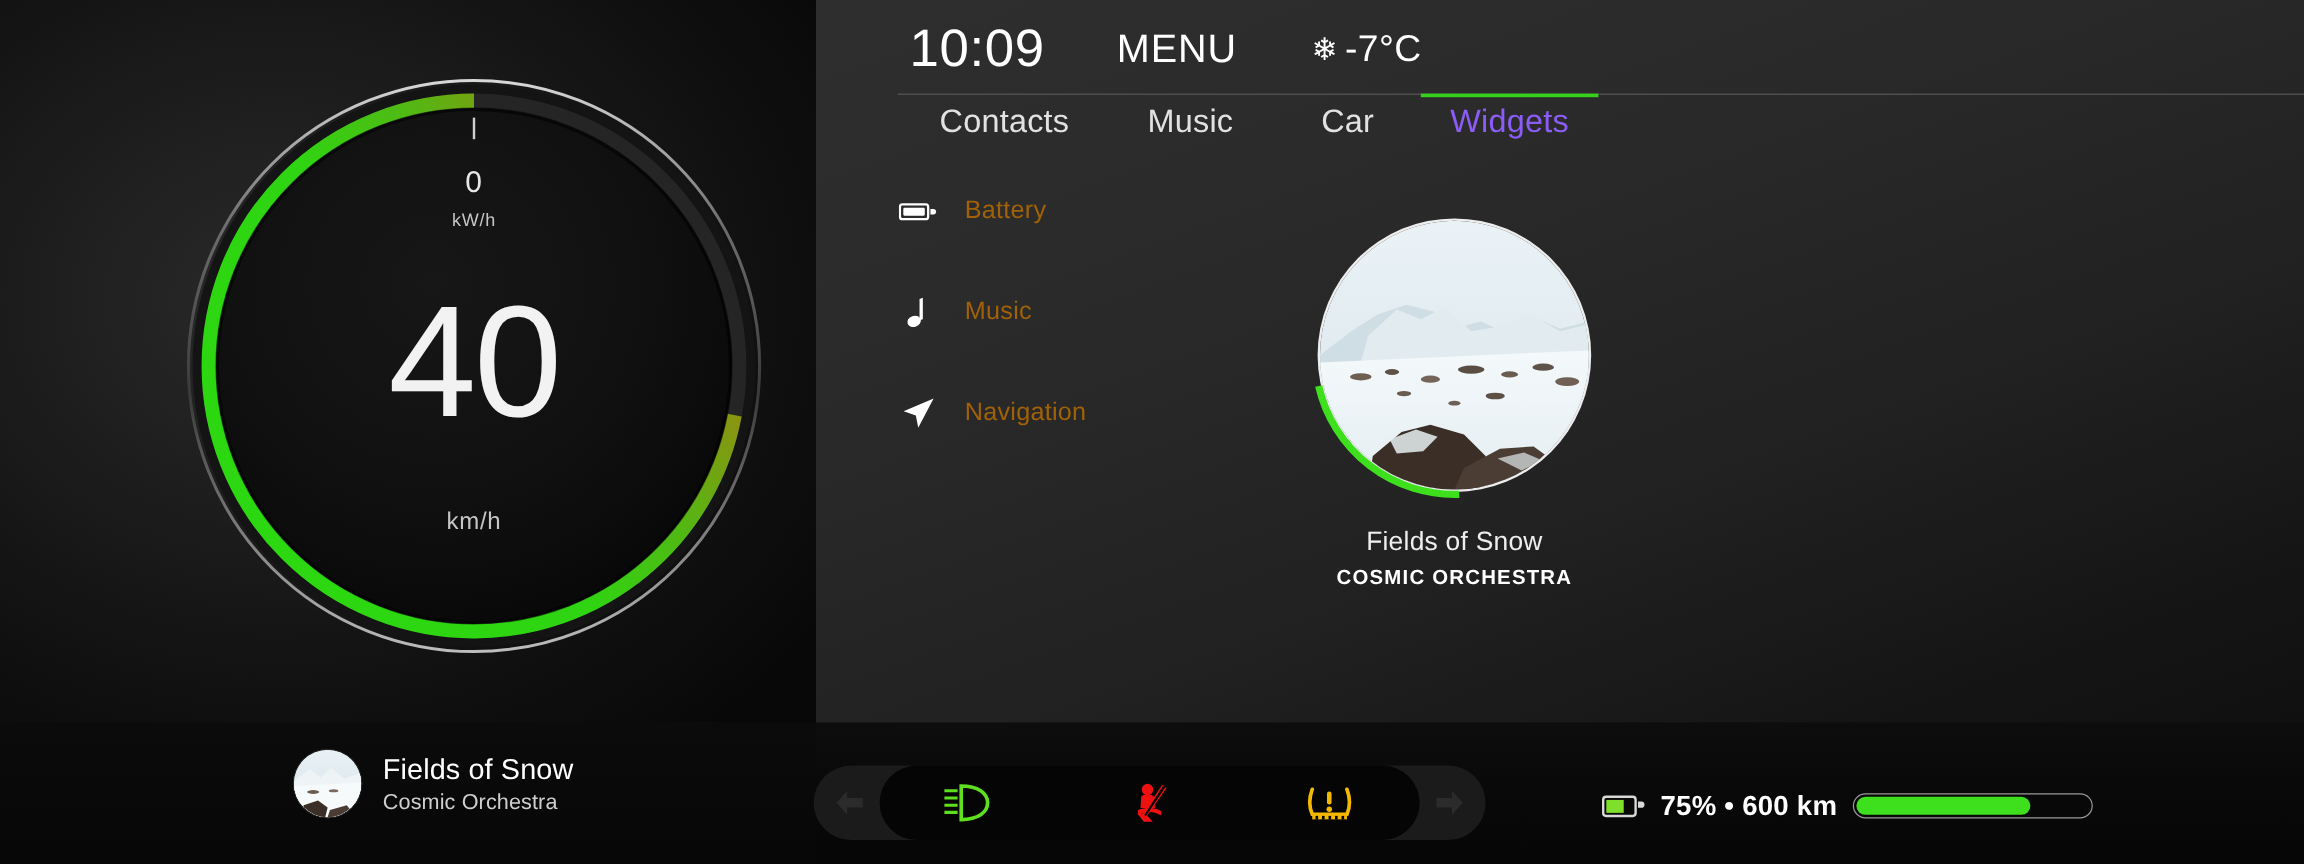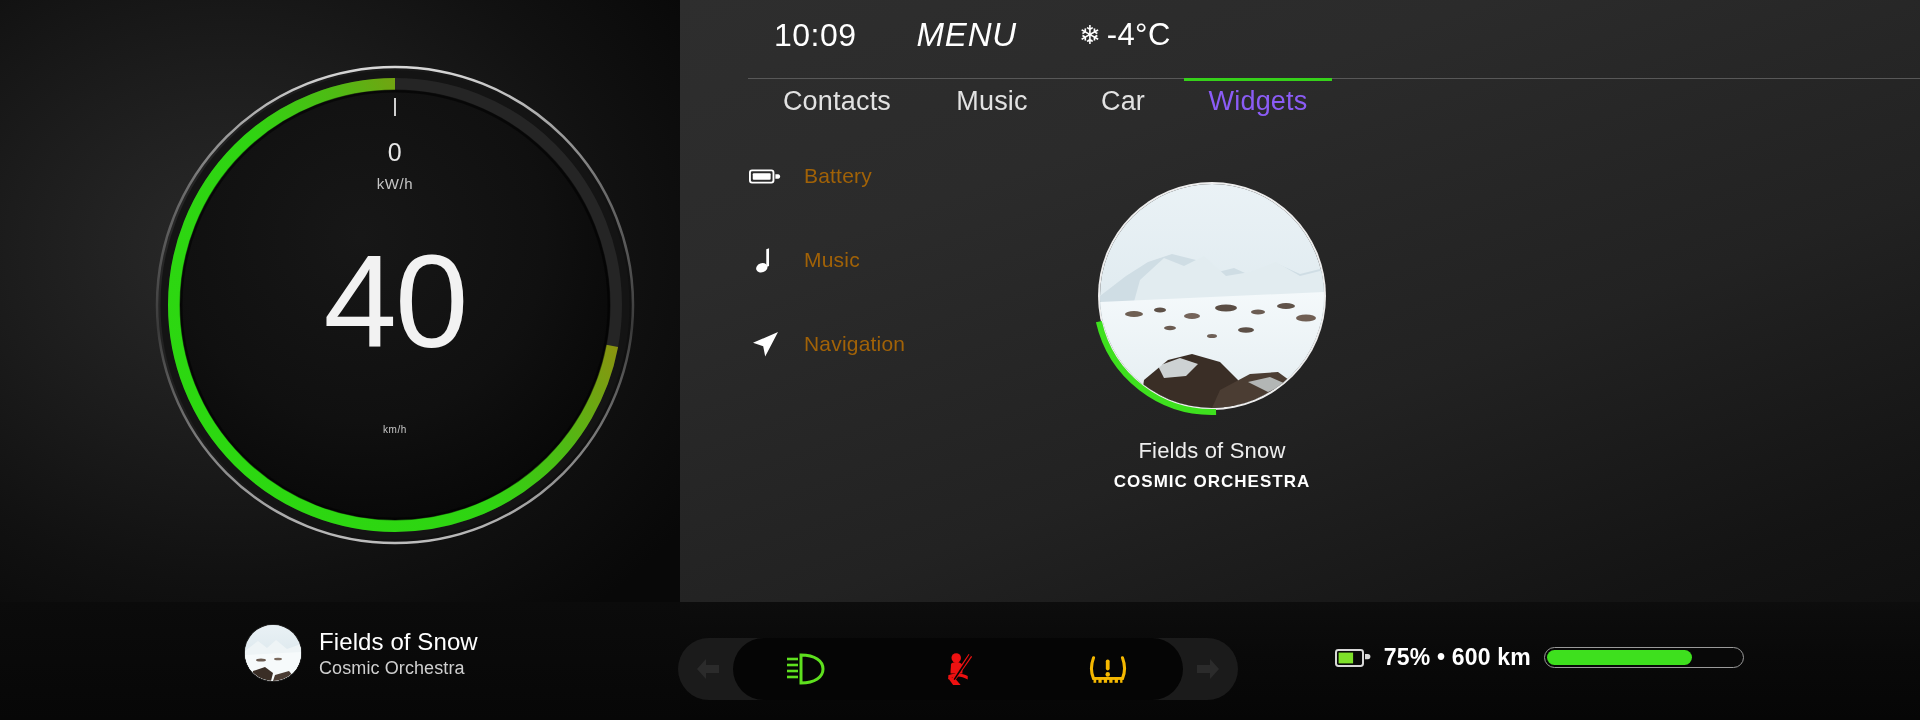--- a/index.html
+++ b/index.html
@@ -51,43 +51,43 @@
     font-size:15px; font-weight:300; color:#c6c6c6; margin-top:8px; letter-spacing:.6px;
   }
   .speed-val{
     position:absolute; left:0; right:0; top:176px;
     text-align:center;
     font-size:132px; font-weight:400; line-height:1; color:#f2f2f2;
     letter-spacing:-2px;
   }
   .speed-unit{
     position:absolute; left:0; right:0; top:364px;
-    text-align:center; font-size:10px; font-weight:300; color:#c6c6c6; letter-spacing:.6px;
+    text-align:center; font-size:20px; font-weight:300; color:#c6c6c6; letter-spacing:.6px;
   }
 
   
   .np-mini{
     position:absolute; left:245px; bottom:39px;
     display:flex; align-items:center; gap:18px;
   }
   .np-mini-art{
     width:56px; height:56px; border-radius:50%;
     overflow:hidden; flex:none; background:#dfe7ea;
     box-shadow:0 0 0 1px rgba(255,255,255,.12);
   }
   .np-mini-text{ display:flex; flex-direction:column; gap:2px; }
   .np-mini-title{ font-size:24px; font-weight:500; color:#fff; letter-spacing:.1px; }
   .np-mini-artist{ font-size:18px; font-weight:300; color:#cfcfcf; letter-spacing:.1px; }
 
   
   .header{
     position:absolute; left:758px; top:16px; display:flex; align-items:center; gap:0;
   }
-  .hdr-time{ font-size:32px; font-weight:300; color:#fff; letter-spacing:.5px;margin-left:16px; }
-  .hdr-title{ font-size:33px; font-weight:500; color:#fff; margin-left:60px; letter-spacing:.8px;font-style:italic;}
+  .hdr-time{ font-size:44px; font-weight:300; color:#fff; letter-spacing:.5px; }
+  .hdr-title{ font-size:33px; font-weight:500; color:#fff; margin-left:60px; letter-spacing:.8px;}
   .hdr-temp{ display:flex; align-items:center; gap:6px; margin-left:62px; }
   .hdr-temp-icon{ font-size:26px; color:#fff; line-height:1; }
   .hdr-temp-val{ font-size:31px; font-weight:300; color:#fff; letter-spacing:.4px; }
 
   
   .tabbar{
     position:absolute; left:748px; top:78px; width:1172px; height:52px;
   }
   .tab-divider{
     position:absolute; left:0; top:0; width:1172px; height:1px; background:#585858;
@@ -140,21 +140,21 @@
     position:absolute; left:55px; top:0; width:450px; height:62px;
     background:#050505; border-radius:31px;
     display:flex; align-items:center; justify-content:space-around;
   }
   .tt-arrow-l{ position:absolute; left:18px; top:20px; }
   .tt-arrow-r{ position:absolute; right:18px; top:20px; }
   .tt-icon{ width:60px; height:44px; display:flex; align-items:center; justify-content:center; }
 
   
   .batt-status{
-    position:absolute; right:176px; bottom:49px;
+    position:absolute; right:176px; bottom:35px;
     display:flex; align-items:center; gap:13px;
   }
   .batt-icon{ width:36px; height:22px; position:relative; flex:none; }
   .batt-text{ font-size:23px; font-weight:700; color:#fff; letter-spacing:.2px; white-space:nowrap; }
   .batt-bar{
     width:200px; height:21px; border-radius:11px;
     border:1.6px solid #9a9a9a; position:relative; overflow:hidden; background:#080808;
   }
   .batt-bar-fill{
     position:absolute; left:2px; top:2px; bottom:2px; border-radius:9px; background:#3ee01e;
@@ -239,21 +239,21 @@
       <div class="np-mini-title">Fields of Snow</div>
       <div class="np-mini-artist">Cosmic Orchestra</div>
     </div>
   </div>
 
   <div class="header">
     <div class="hdr-time">10:09</div>
     <div class="hdr-title">MENU</div>
     <div class="hdr-temp">
       <span class="hdr-temp-icon">❄</span>
-      <span class="hdr-temp-val">-4°C</span>
+      <span class="hdr-temp-val">-7°C</span>
     </div>
   </div>
 
   <div class="tabbar">
     <div class="tab-divider"></div>
     <div class="tabs">
       <div class="tab" style="width:170px">
         <span class="tab-underline"></span>
         <span>Contacts</span>
       </div>

